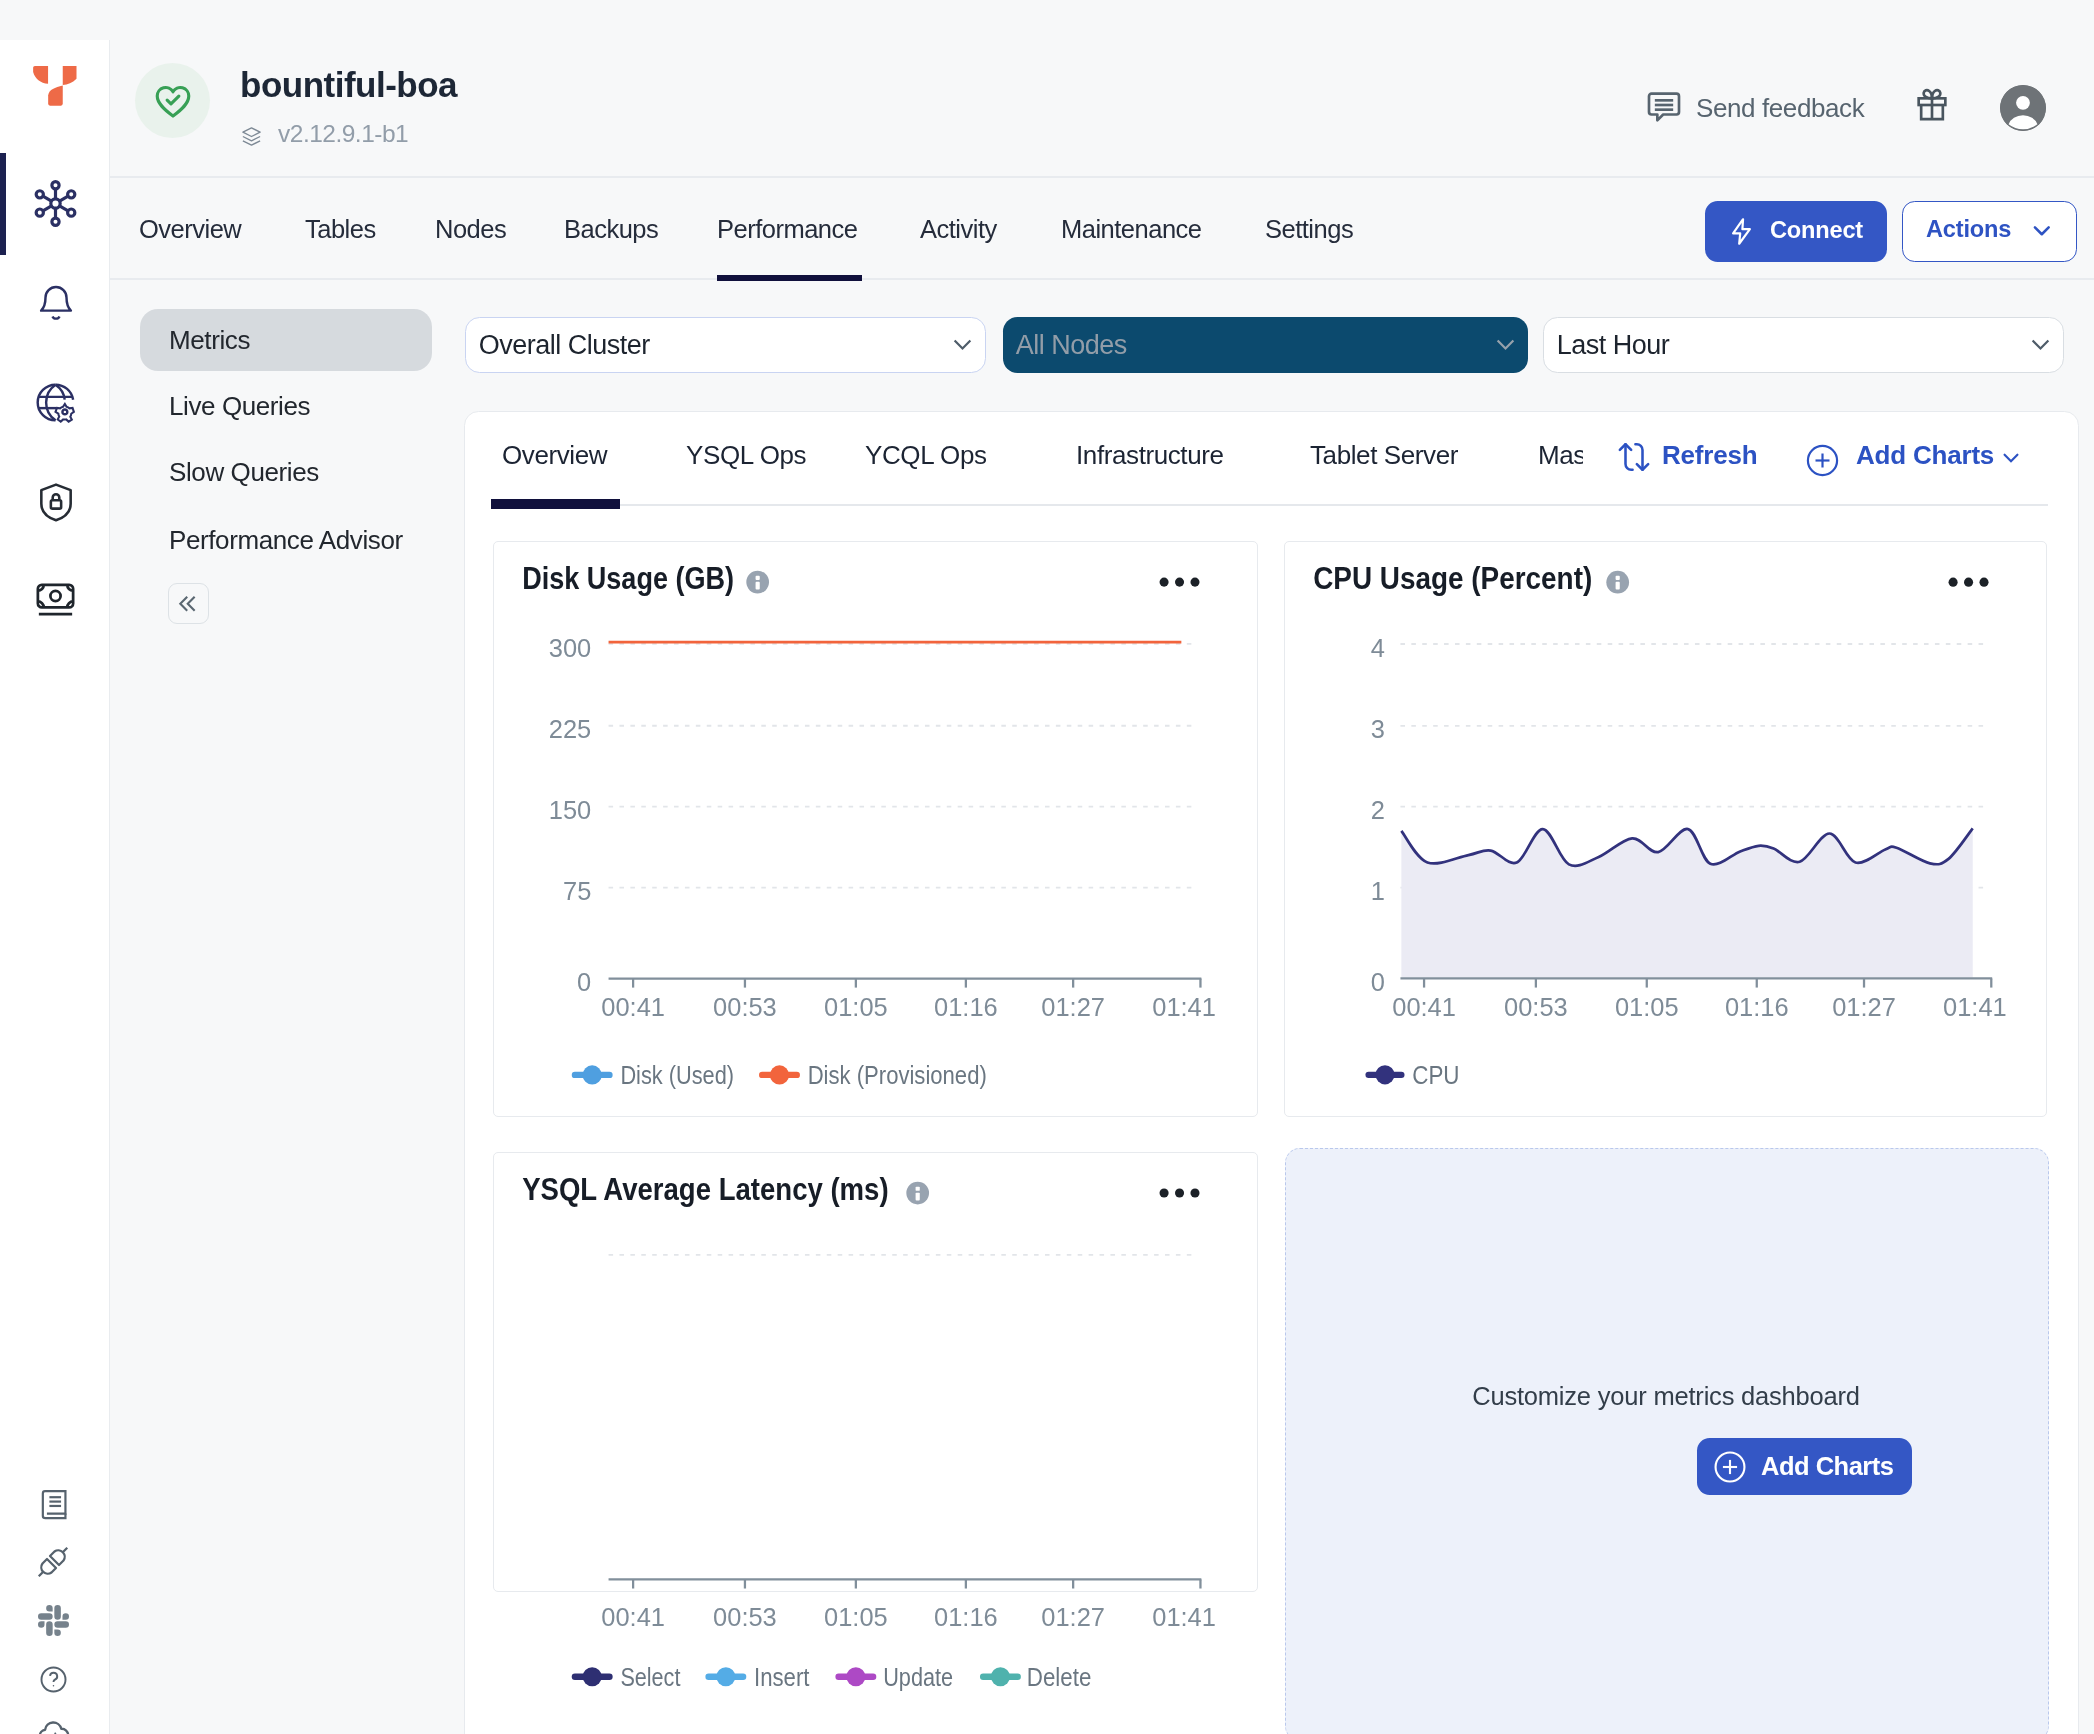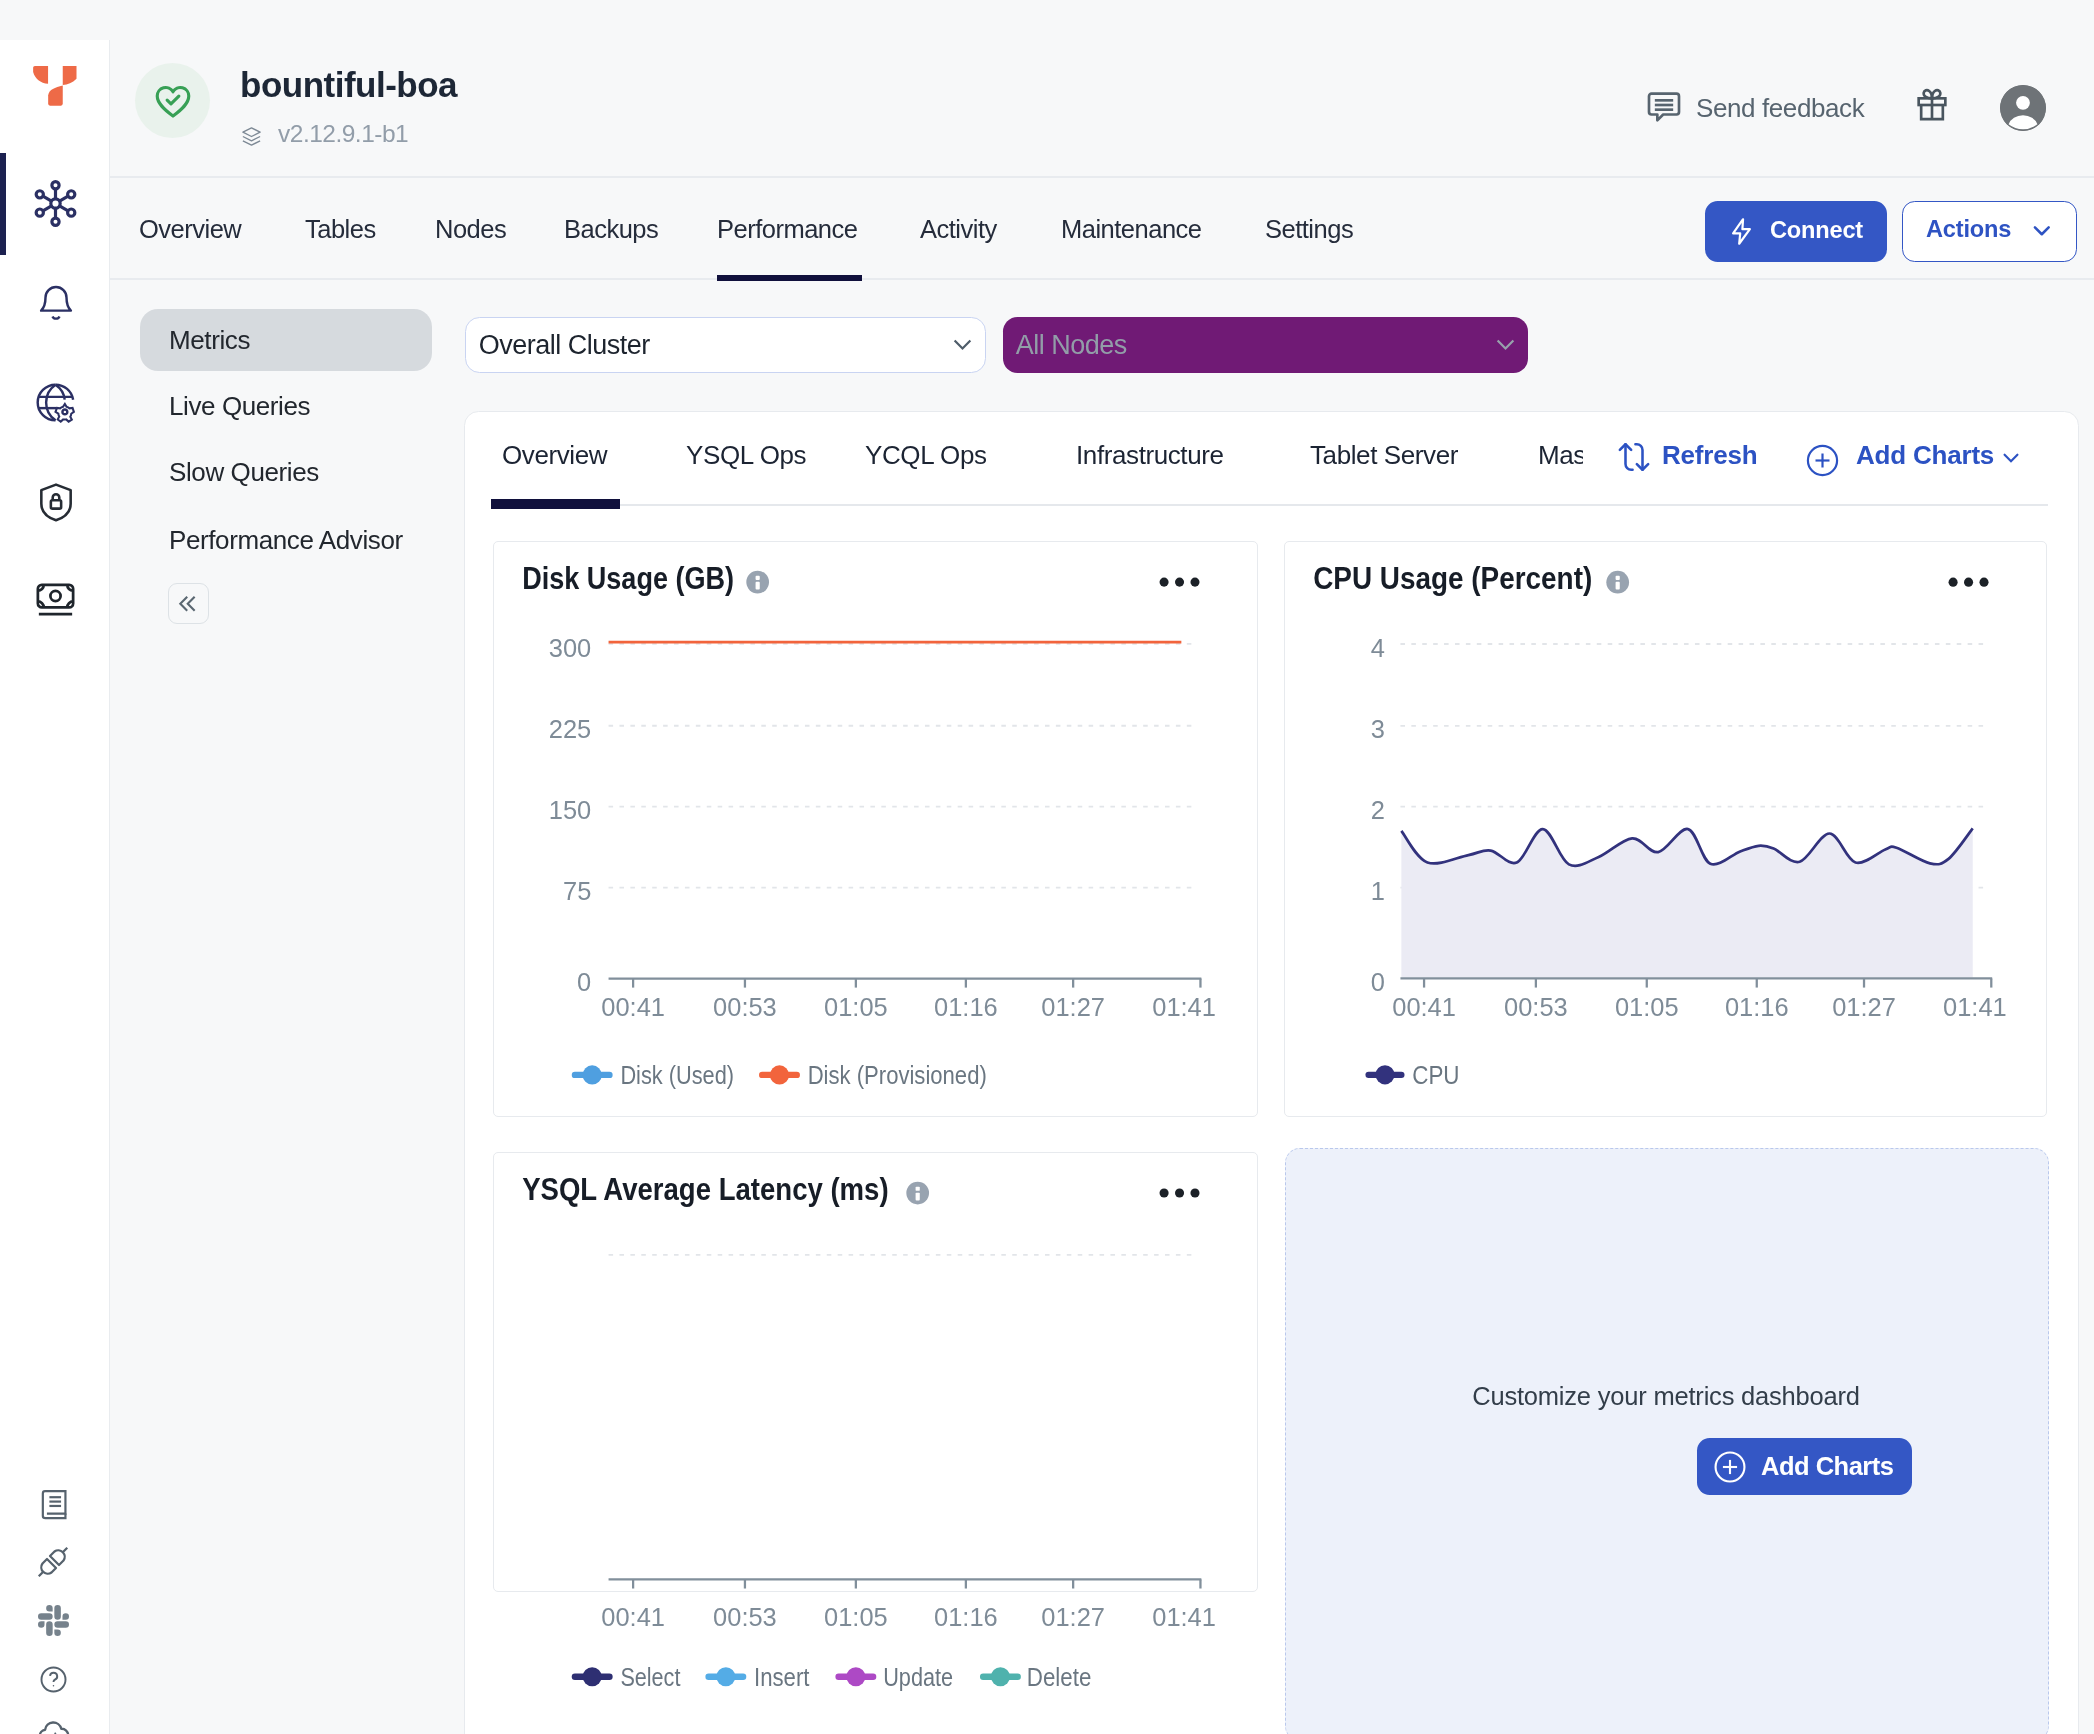--- a/index.html
+++ b/index.html
@@ -23,21 +23,21 @@
   #navunderline { left:717px; top:235px; width:145px; height:5.5px; background:#10103c; z-index:2; }
   #btnConnect { left:1705px; top:161px; width:182px; height:61px; border-radius:12.7px; background:#3457c5; color:#fff; font-size:23.6px; font-weight:bold; letter-spacing:-0.2px; }
   #btnActions { left:1902px; top:161px; width:175px; height:61px; border-radius:12.7px; border:1.8px solid #3457c5; background:#fff; color:#2e53c3; font-size:23.6px; font-weight:bold; letter-spacing:-0.2px; }
   
   #pill { left:140px; top:269px; width:292px; height:62px; border-radius:18px; background:#d6dade; }
   .snitem { left:169px; font-size:26px; color:#22272e; white-space:nowrap; letter-spacing:-0.4px; }
   #collapse { left:168px; top:543px; width:41px; height:41px; border-radius:9px; border:1.8px solid #dde2e6; color:#5a6771; }
   
   .dd { top:277px; height:56px; border-radius:14.5px; font-size:27px; letter-spacing:-0.5px; }
   #dd1 { left:465px; width:521px; background:#fff; border:1.8px solid #c9d4f2; color:#1d242e; }
-  #dd2 { left:1003px; width:525px; background:#701a75; color:#929da8; }
+  #dd2 { left:1003px; width:525px; background:#0c4a6e; color:#929da8; }
   #dd3 { left:1543px; width:521px; background:#fff; border:1.8px solid #d9dee3; color:#1d242e; }
   .ddtext { position:absolute; left:12.7px; top:50%; transform:translateY(-50%); }
   .ddchev { position:absolute; right:9px; top:50%; margin-top:-13.6px; }
   
   #panel { left:464px; top:371px; width:1615px; height:1353px; background:#fff; border:1.8px solid #e7eaee; border-radius:14.5px; }
   .ptab { top:24.5px; font-size:26px; color:#1c2433; line-height:36px; white-space:nowrap; position:absolute; letter-spacing:-0.4px; }
   #ptabunder { left:26px; top:87px; width:129px; height:10px; background:#10103c; position:absolute; z-index:3; }
   #pdivider { left:28px; top:92px; width:1555px; height:1.8px; background:#e5e8ec; position:absolute; }
   .card { position:absolute; background:#fff; border:1.8px solid #e7eaee; border-radius:5px; }
   .bluebold { font-size:26px; font-weight:bold; color:#2c52c3; letter-spacing:-0.2px; white-space:nowrap; }
@@ -218,20 +218,26 @@
 
   <div id="dd1" class="abs dd">
       <span class="ddtext">Overall Cluster</span>
     <svg class="ddchev" width="27" height="27" viewBox="0 0 24 24" fill="none" stroke="#4e5c69" stroke-width="2">
         <path d="M5 8.5 L12 15.5 L19 8.5"></path>
       </svg>
   </div>
   <div id="dd2" class="abs dd">
       <span class="ddtext">All Nodes</span>
     <svg class="ddchev" width="27" height="27" viewBox="0 0 24 24" fill="none" stroke="#97a2ac" stroke-width="2">
+        <path d="M5 8.5 L12 15.5 L19 8.5"></path>
+      </svg>
+  </div>
+  <div id="dd3" class="abs dd">
+      <span class="ddtext">Last Hour</span>
+    <svg class="ddchev" width="27" height="27" viewBox="0 0 24 24" fill="none" stroke="#4e5c69" stroke-width="2">
         <path d="M5 8.5 L12 15.5 L19 8.5"></path>
       </svg>
   </div>
 
   <div id="panel" class="abs">
     <div class="ptab" style="left:37px;">Overview</div>
     <div class="ptab" style="left:221px;">YSQL Ops</div>
     <div class="ptab" style="left:400px;">YCQL Ops</div>
     <div class="ptab" style="left:611px;">Infrastructure</div>
     <div class="ptab" style="left:845px;">Tablet Server</div>

